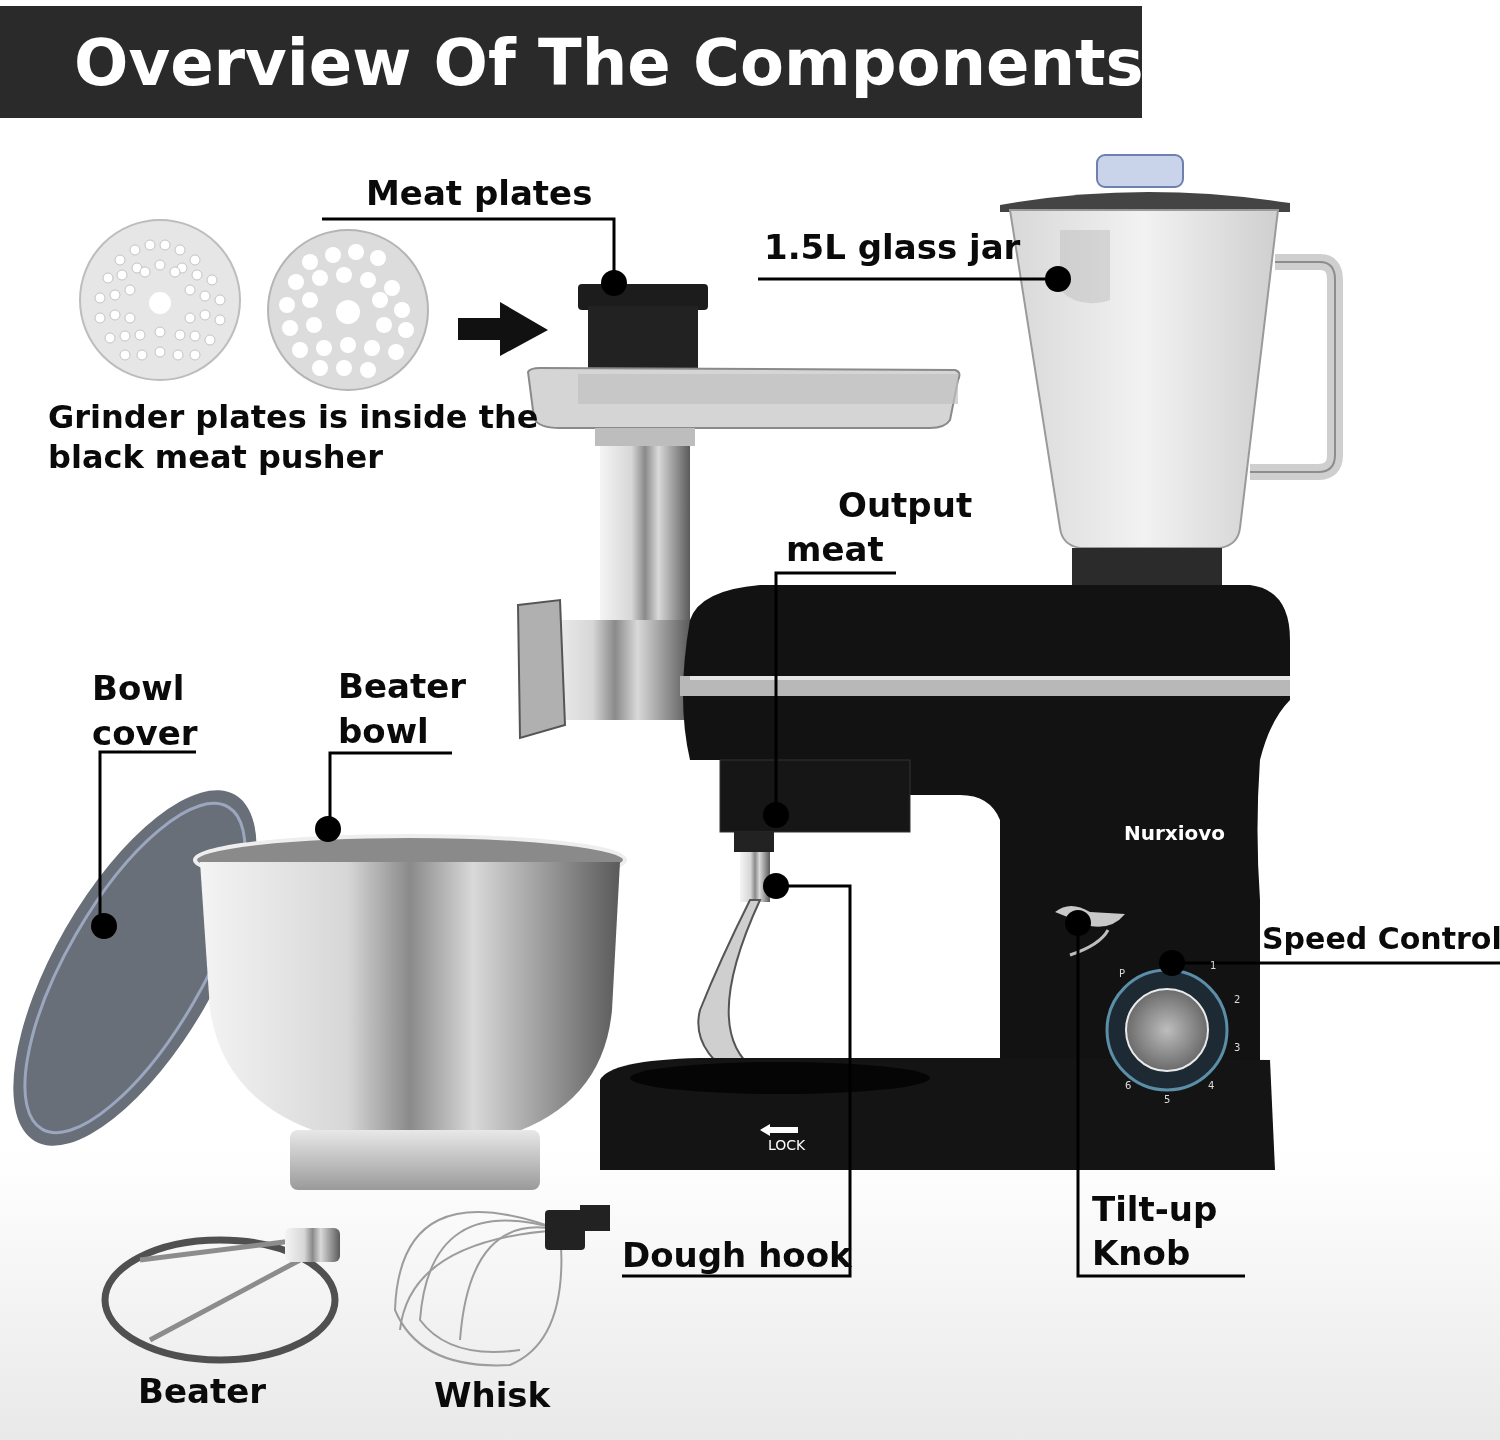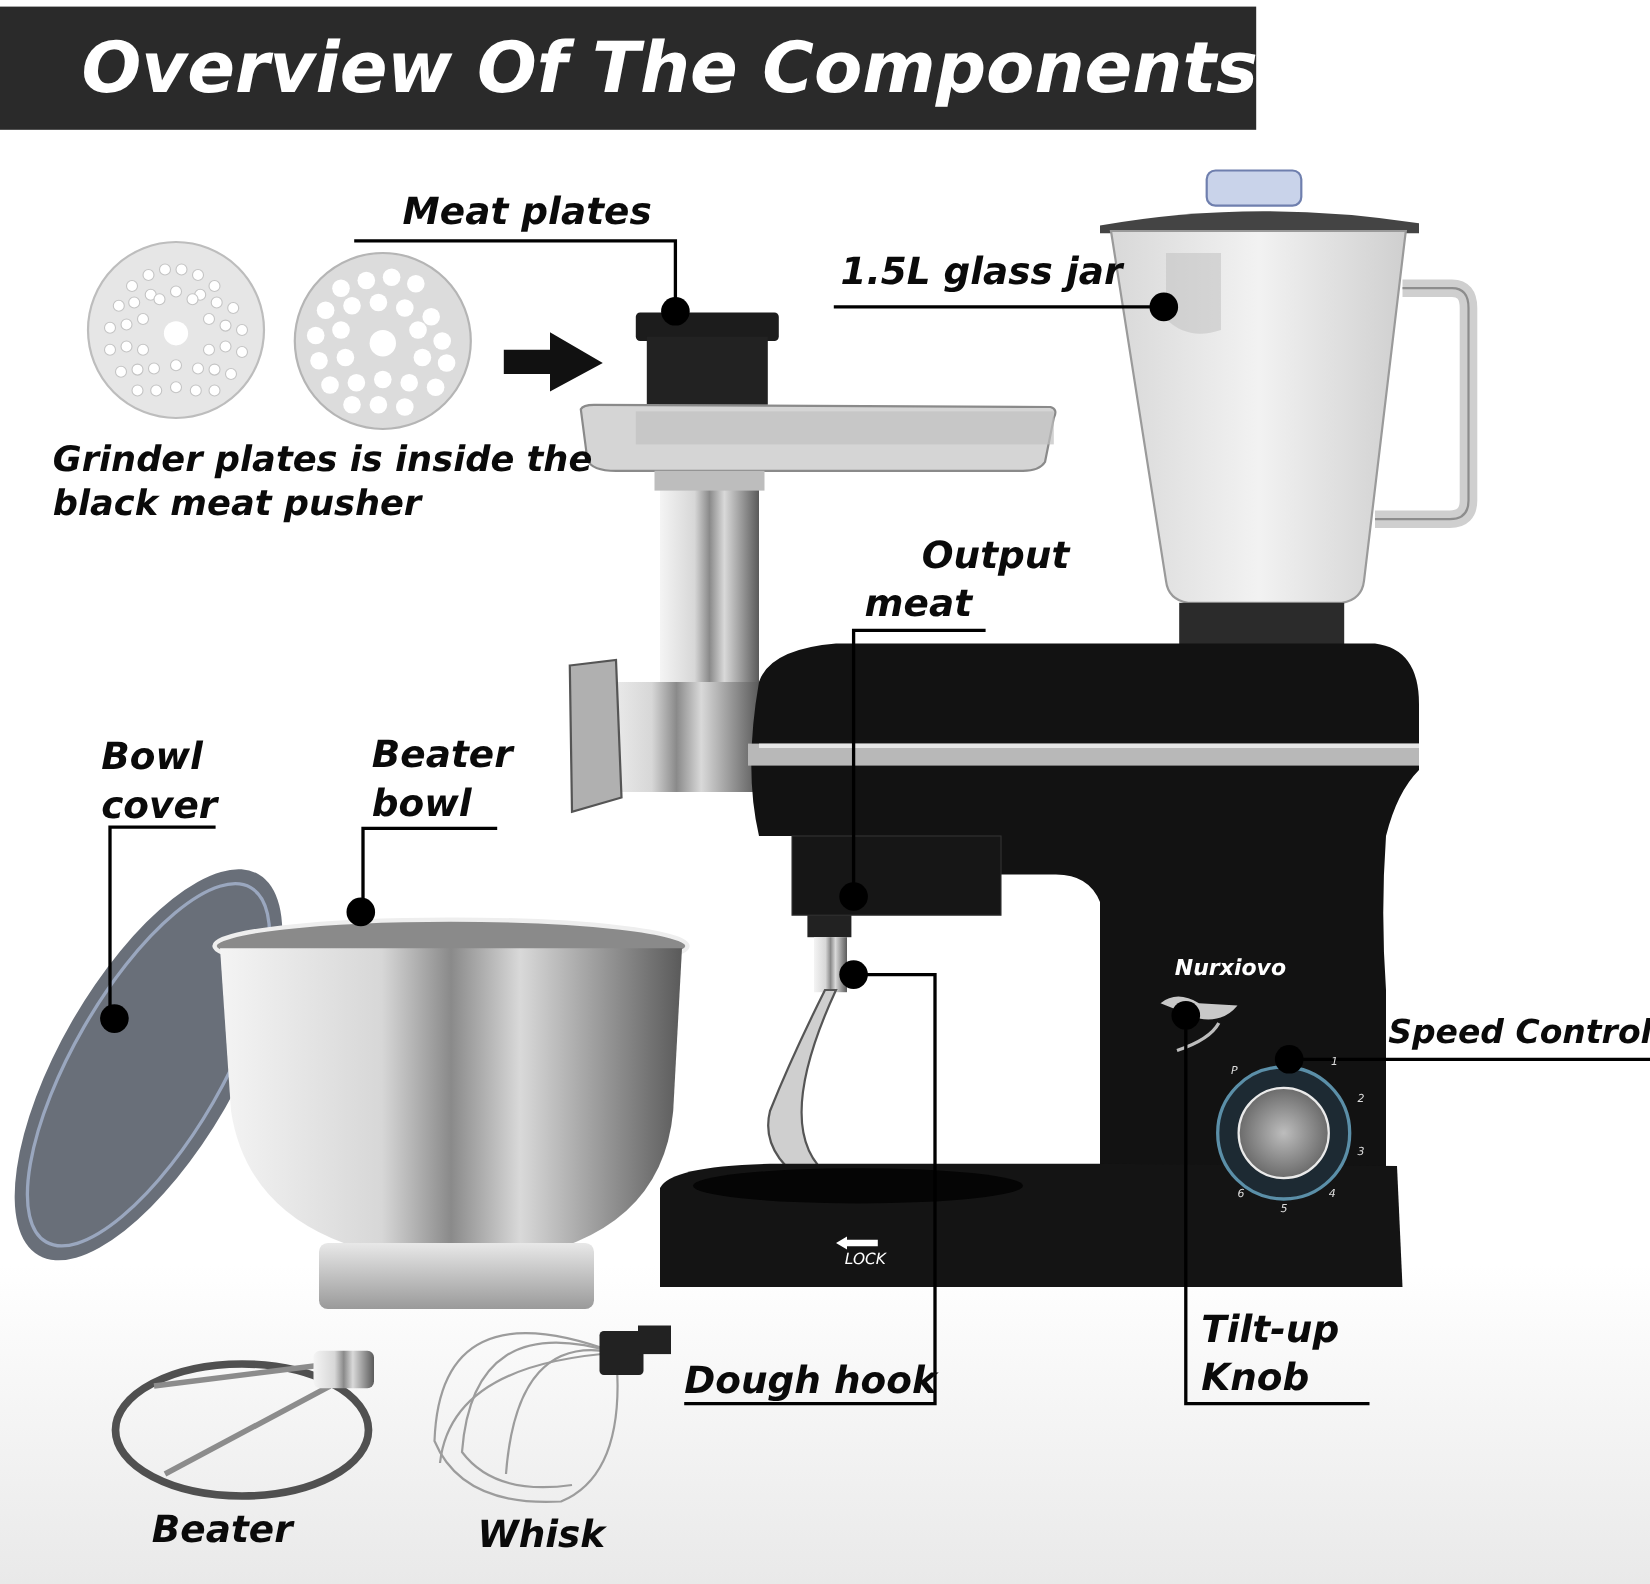--- a/index.html
+++ b/index.html
@@ -1,21 +1,21 @@
 <!DOCTYPE html>
 <html><head>
 <meta charset="utf-8">
 <style>
   html, body { margin:0; padding:0; }
   body { width:1500px; height:1440px; background:#ffffff; position:relative; overflow:hidden;
          font-family:"DejaVu Sans", "Liberation Sans", sans-serif; color:#000; }
   .title-bar { position:absolute; left:0; top:6px; width:1142px; height:112px; background:#2a2a2a; }
   .title-text { position:absolute; left:74px; top:20px; font-size:64px; font-weight:bold; color:#fff;
                 letter-spacing:0px; white-space:nowrap; font-family:"DejaVu Sans", sans-serif; }
-  .stage { position:absolute; left:0; top:0; width:1500px; height:1160px;font-style:italic; }
+  .stage { position:absolute; left:0; top:0; width:1500px; height:1160px; }
   .label { position:absolute; font-weight:bold; font-size:34px; line-height:42px; white-space:nowrap;
            font-family:"DejaVu Sans", sans-serif; color:#0a0a0a; }
   .label.sm { font-size:32px; }
   .brand { position:absolute; color:#fff; font-weight:bold; font-size:20px; font-family:"DejaVu Sans", sans-serif; }
   .lock { position:absolute; color:#fff; font-size:14px; font-family:"DejaVu Sans", sans-serif; }
   .dial-num { position:absolute; color:#dcdcdc; font-size:10px; font-family:"DejaVu Sans", sans-serif; }
 </style>
 </head>
 <body>
 
@@ -253,21 +253,21 @@
   <div class="label sm" style="left:1262px;top:918px;font-size:30px;">Speed Control</div>
 
   <div class="label" style="left:622px;top:1234px;">Dough hook</div>
 
   <div class="label" style="left:1092px;top:1188px;">Tilt-up</div>
   <div class="label" style="left:1092px;top:1232px;">Knob</div>
 
   <div class="label" style="left:138px;top:1370px;">Beater</div>
   <div class="label" style="left:434px;top:1374px;">Whisk</div>
 
-  <div class="brand" style="left:1068px;top:821px;margin-top:46px;">Nurxiovo</div>
+  <div class="brand" style="left:1124px;top:821px;">Nurxiovo</div>
   <div class="lock" style="left:768px;top:1137px;">LOCK</div>
 
   <div class="dial-num" style="left:1119px;top:968px;">P</div>
   <div class="dial-num" style="left:1210px;top:960px;">1</div>
   <div class="dial-num" style="left:1234px;top:994px;">2</div>
   <div class="dial-num" style="left:1234px;top:1042px;">3</div>
   <div class="dial-num" style="left:1208px;top:1080px;">4</div>
   <div class="dial-num" style="left:1164px;top:1094px;">5</div>
   <div class="dial-num" style="left:1125px;top:1080px;">6</div>
 

